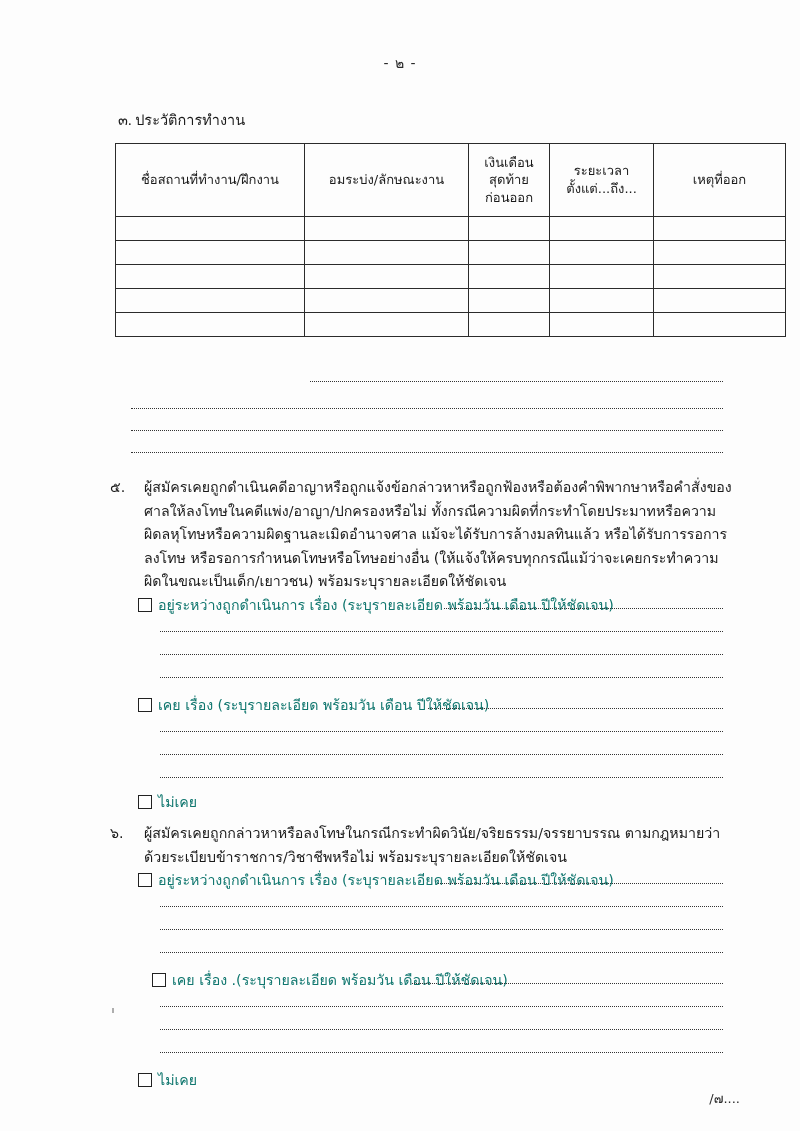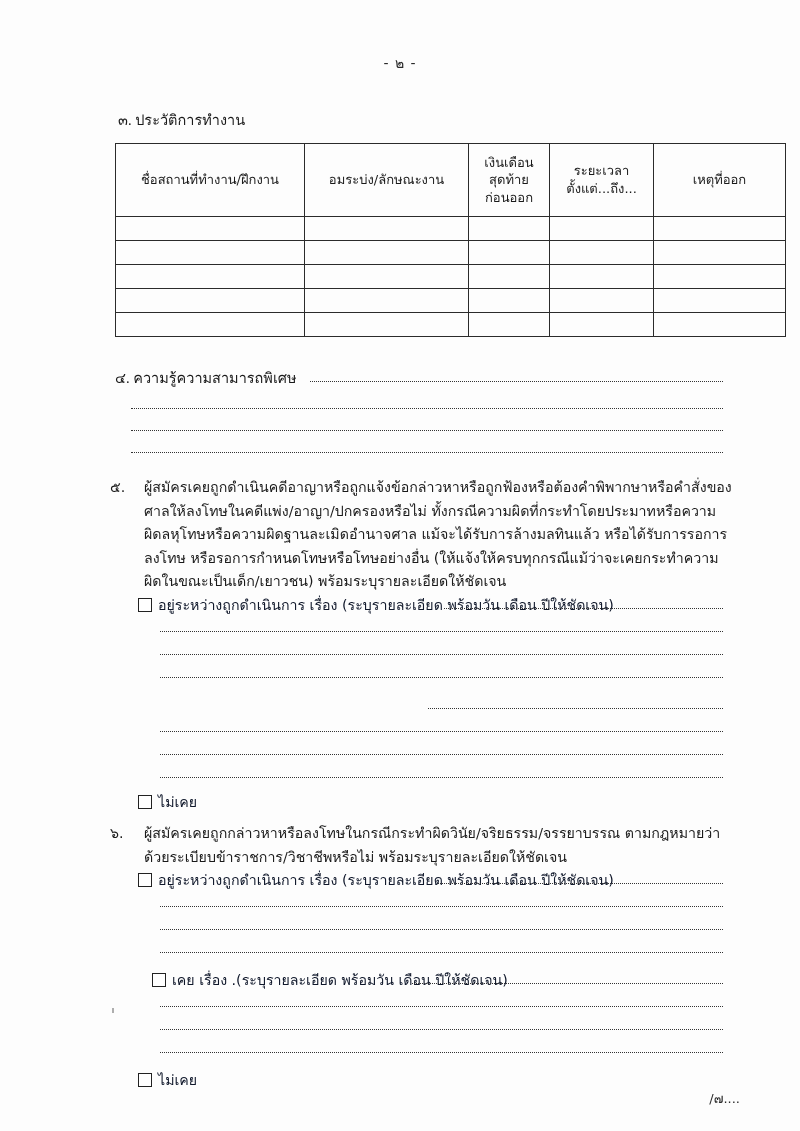--- a/index.html
+++ b/index.html
@@ -94,21 +94,21 @@
     display: block;
     margin-left: 34px;
   }
 
   
   .cbrow {
     position: absolute;
     display: flex;
     align-items: center;
     font-size: 14.2px;
-    color: #0f172a;
+    color: #0f766e;
     white-space: nowrap;
   }
   .cbox {
     display: inline-block;
     width: 12px;
     height: 12px;
     border: 1.4px solid #222;
     margin-right: 6px;
     flex: 0 0 auto;
     background: #fff;
@@ -208,40 +208,43 @@
       <tr>
         <td></td>
         <td></td>
         <td></td>
         <td></td>
         <td></td>
       </tr>
     </tbody>
   </table>
 
-  <div class="section-heading" style="left:115px; top:366px;">๔. ความรู้ความสามารถพิเศษ</div>
   <div class="dotline" style="left:310px; top:381px; width:413px;"></div>
   <div class="dotline" style="left:131px; top:408px; width:592px;"></div>
   <div class="dotline" style="left:131px; top:430px; width:592px;"></div>
   <div class="dotline" style="left:131px; top:452px; width:592px;"></div>
 
   <div class="para" style="left:110px; top:476px; width:622px;">
     <span class="pnum">๕.</span>
     <span class="ptext">ผู้สมัครเคยถูกดำเนินคดีอาญาหรือถูกแจ้งข้อกล่าวหาหรือถูกฟ้องหรือต้องคำพิพากษาหรือคำสั่งของศาลให้ลงโทษในคดีแพ่ง/อาญา/ปกครองหรือไม่ ทั้งกรณีความผิดที่กระทำโดยประมาทหรือความผิดลหุโทษหรือความผิดฐานละเมิดอำนาจศาล แม้จะได้รับการล้างมลทินแล้ว หรือได้รับการรอการลงโทษ หรือรอการกำหนดโทษหรือโทษอย่างอื่น (ให้แจ้งให้ครบทุกกรณีแม้ว่าจะเคยกระทำความผิดในขณะเป็นเด็ก/เยาวชน) พร้อมระบุรายละเอียดให้ชัดเจน</span>
   </div>
 
   <div class="cbrow" style="left:138px; top:594px;">
     <span class="cbox"></span>
     <span class="cblabel">อยู่ระหว่างถูกดำเนินการ เรื่อง  (ระบุรายละเอียด พร้อมวัน เดือน ปีให้ชัดเจน)</span>
   </div>
   <div class="trail-dots" style="left:444px; top:608px; width:279px;"></div>
   <div class="dotline" style="left:160px; top:631px; width:563px;"></div>
   <div class="dotline" style="left:160px; top:654px; width:563px;"></div>
   <div class="dotline" style="left:160px; top:677px; width:563px;"></div>
 
+  <div class="cbrow" style="left:138px; top:694px;">
+    <span class="cbox"></span>
+    <span class="cblabel">เคย   เรื่อง (ระบุรายละเอียด พร้อมวัน เดือน ปีให้ชัดเจน)</span>
+  </div>
   <div class="trail-dots" style="left:428px; top:708px; width:295px;"></div>
   <div class="dotline" style="left:160px; top:731px; width:563px;"></div>
   <div class="dotline" style="left:160px; top:754px; width:563px;"></div>
   <div class="dotline" style="left:160px; top:777px; width:563px;"></div>
 
   <div class="cbrow" style="left:138px; top:791px;">
     <span class="cbox"></span>
     <span class="cblabel">ไม่เคย</span>
   </div>
 

